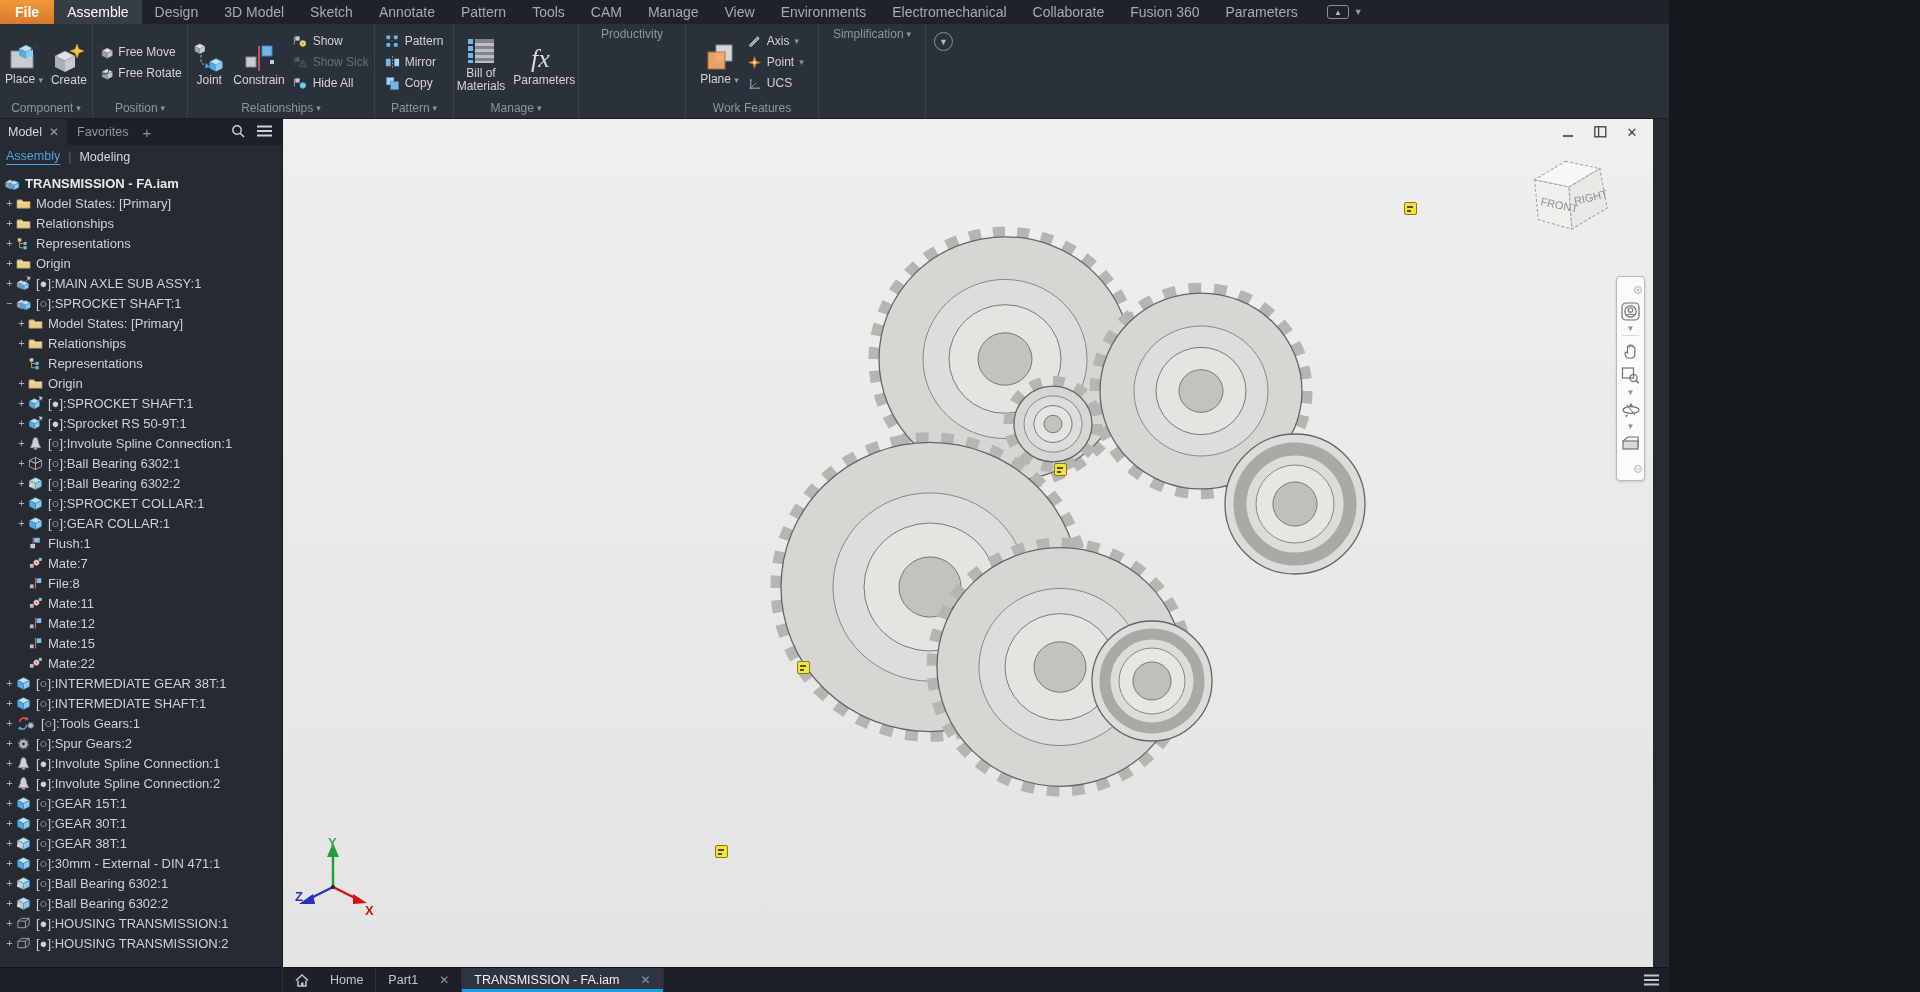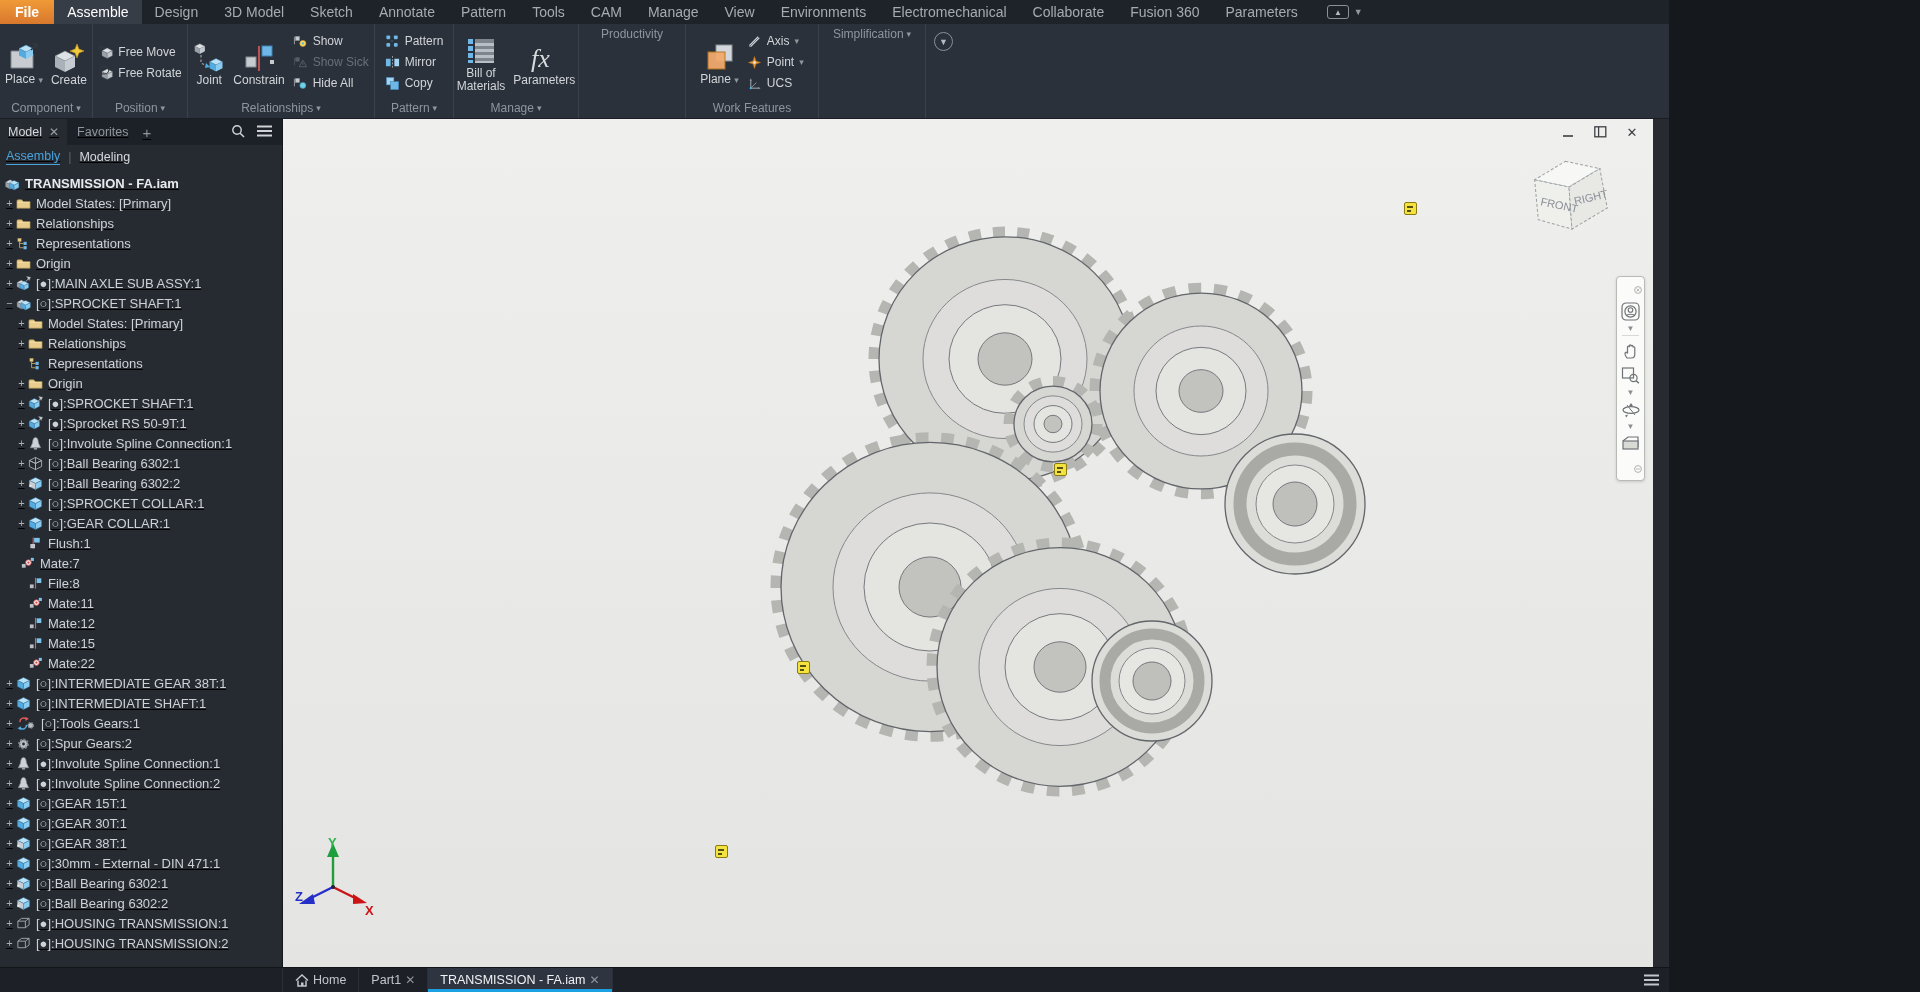--- a/index.html
+++ b/index.html
@@ -24,21 +24,21 @@
   .rbig{display:flex;flex-direction:column;align-items:center;justify-content:flex-start;padding:1px 3px;color:#d2d5d9;font-size:12px;line-height:13px;text-align:center;border-radius:2px;}
   .rbig .ricon{height:36px;display:flex;align-items:flex-end;justify-content:center;}
   .rsmallcol{display:flex;flex-direction:column;justify-content:center;gap:2px;}
   .rsmall{display:flex;align-items:center;gap:5px;color:#d2d5d9;font-size:12px;height:19px;padding:0 3px;border-radius:2px;}
   .rsmall.disabled{color:#6a7078;}
   .rsmall.disabled svg{opacity:.45;}
   .ribbon-extra{display:flex;align-items:flex-start;padding:8px 0 0 8px;}
   .circle-btn{width:17px;height:17px;border:1px solid #8b9096;border-radius:50%;display:flex;align-items:center;justify-content:center;color:#b6babf;font-size:9px;}
 
   
-  .main{flex:1;display:flex;min-height:0;text-decoration:underline;}
+  .main{flex:1;display:flex;min-height:0;}
   .browser{width:282px;flex:0 0 auto;background:#262b32;display:flex;flex-direction:column;border-right:1px solid #14171b;}
   .bheader{height:26px;background:#1c2127;display:flex;align-items:center;font-size:12.5px;flex:0 0 auto;}
   .btab{background:#262b32;height:100%;display:flex;align-items:center;padding:0 8px;gap:7px;color:#d6d9dc;}
   .btab .x{color:#9aa0a6;font-size:12px;}
   .bfav{color:#8f959d;padding:0 10px;}
   .bplus{color:#8f959d;font-size:15px;padding:0 4px;}
   .bhead-right{margin-left:auto;display:flex;align-items:center;gap:12px;padding-right:10px;}
   .subtabs{height:24px;display:flex;align-items:center;font-size:12.5px;gap:8px;padding-left:6px;flex:0 0 auto;}
   .subtab-active{color:#4aa3dd;border-bottom:1px solid #4aa3dd;padding-bottom:1px;}
   .subtab-sep{color:#5a6068;}
@@ -63,21 +63,21 @@
   .navbtn{width:23px;height:23px;display:flex;align-items:center;justify-content:center;}
   .navdiv{width:17px;border-top:1px solid #d8d8d5;margin:1px 0;}
   .ncaret{font-size:8px;color:#8c8f92;line-height:7px;}
   .triad{position:absolute;left:12px;bottom:42px;z-index:6;}
 
   .rightedge{width:16px;flex:0 0 auto;background:#272b31;}
 
   
   .bottombar{height:24px;background:#1d2127;border-top:1px solid #121518;display:flex;align-items:stretch;font-size:12.5px;flex:0 0 auto;}
   .bb-spacer{width:282px;flex:0 0 auto;border-right:1px solid #2a3038;}
-  .dtab{display:flex;align-items:center;gap:4px;padding:0 12px;color:#c2c6ca;border-right:1px solid #2a3038;}
+  .dtab{display:flex;align-items:center;gap:21px;padding:0 12px;color:#c2c6ca;border-right:1px solid #2a3038;}
   .dtab .x{color:#8f959d;font-size:12px;}
   .dtab.active{background:#2e3540;color:#f0f2f4;box-shadow:inset 0 -3px 0 #1ba1e2;}
   .bb-right{margin-left:auto;display:flex;align-items:center;padding-right:10px;color:#c2c6ca;}
 </style>
 </head>
 <body>
 
 <div class="app">
 
   <div class="tabrow">
@@ -671,21 +671,21 @@
           <div class="trow" style="padding-left: 28px;">
             <span class="ticon">
               <svg width="15" height="15" viewBox="0 0 16 16">
                 <line x1="5.5" y1="1.5" x2="5.5" y2="13.5" stroke="#d6606a" stroke-width="1.1"></line>
                 <rect x="6.5" y="2" width="6" height="5" fill="#7cc4ea"></rect>
                 <rect x="2.5" y="8.5" width="5" height="4.5" fill="#c3c8cd"></rect>
               </svg>
             </span>
             <span class="tlabel">Flush:1</span>
           </div>
-          <div class="trow" style="padding-left: 20px;">
+          <div class="trow" style="padding-left: 28px;">
             <span class="ticon">
               <svg width="15" height="15" viewBox="0 0 16 16">
                 <rect x="2" y="8.5" width="4" height="4" fill="#b9bfc5"></rect>
                 <circle cx="9" cy="7" r="3" fill="#f3f4f5" stroke="#cc4444" stroke-width="0.9"></circle>
                 <circle cx="9" cy="7" r="1.2" fill="#cc4444"></circle>
                 <rect x="11.5" y="2" width="3.3" height="3.3" fill="#7cc4ea"></rect>
               </svg>
             </span>
             <span class="tlabel">Mate:7</span>
           </div>

